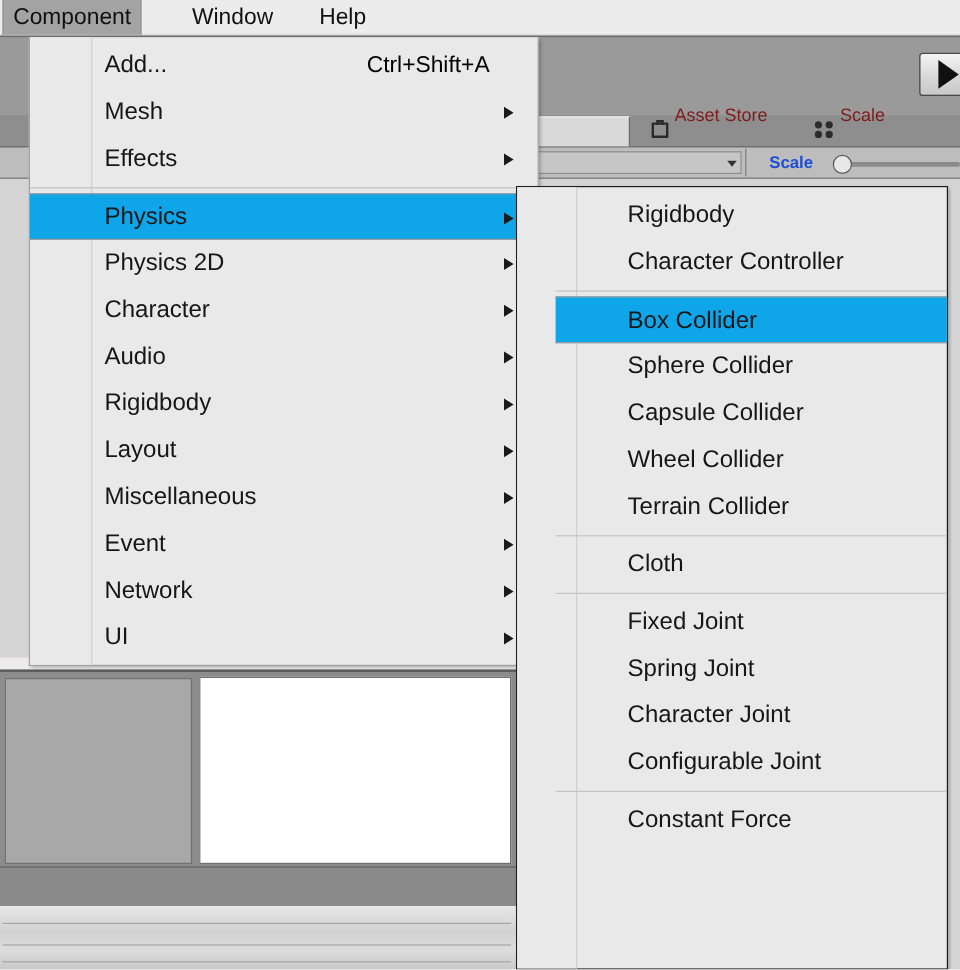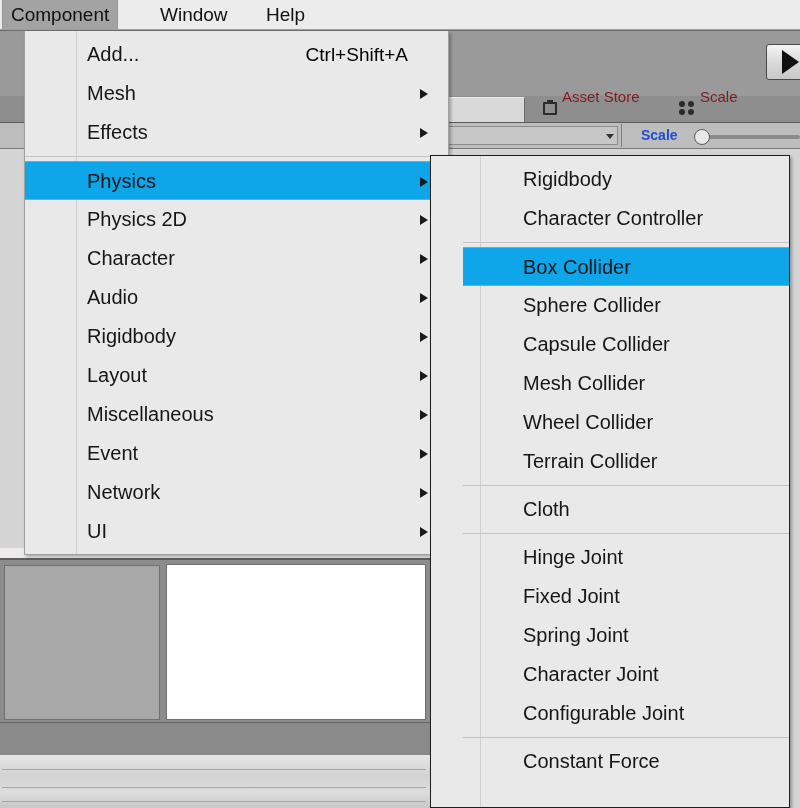--- a/index.html
+++ b/index.html
@@ -458,36 +458,30 @@
         <div class="menu-item highlight">
           <span class="label">Box Collider</span>
         </div>
         <div class="menu-item">
           <span class="label">Sphere Collider</span>
         </div>
         <div class="menu-item">
           <span class="label">Capsule Collider</span>
         </div>
         <div class="menu-item">
-          <span class="label">Mesh Collider</span>
-        </div>
-        <div class="menu-item">
           <span class="label">Wheel Collider</span>
         </div>
         <div class="menu-item">
           <span class="label">Terrain Collider</span>
         </div>
         <div class="menu-sep"></div>
         <div class="menu-item">
           <span class="label">Cloth</span>
         </div>
         <div class="menu-sep"></div>
-        <div class="menu-item">
-          <span class="label">Hinge Joint</span>
-        </div>
         <div class="menu-item">
           <span class="label">Fixed Joint</span>
         </div>
         <div class="menu-item">
           <span class="label">Spring Joint</span>
         </div>
         <div class="menu-item">
           <span class="label">Character Joint</span>
         </div>
         <div class="menu-item">

